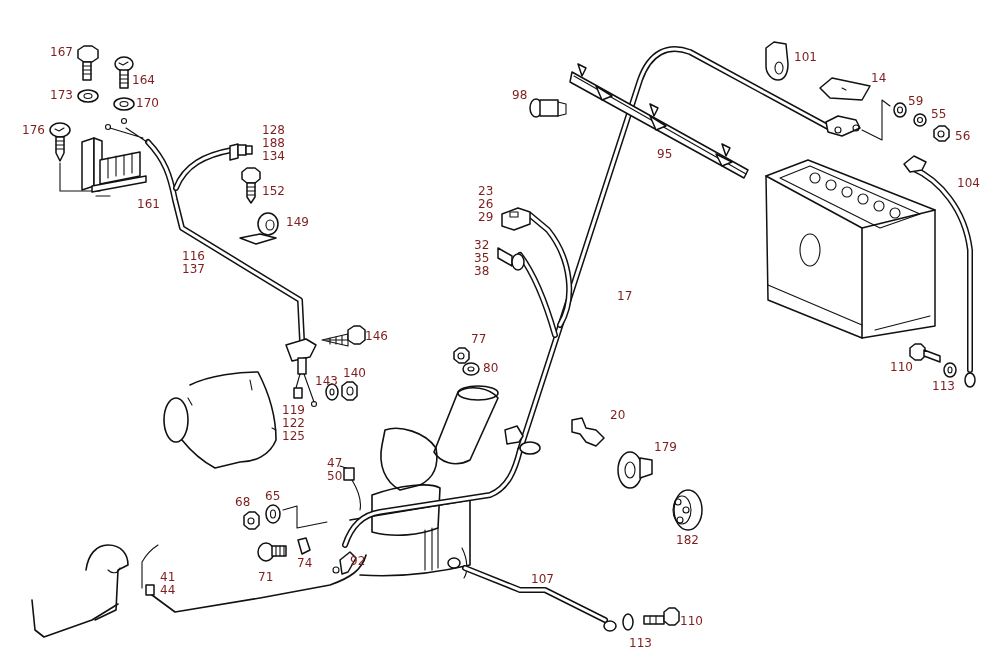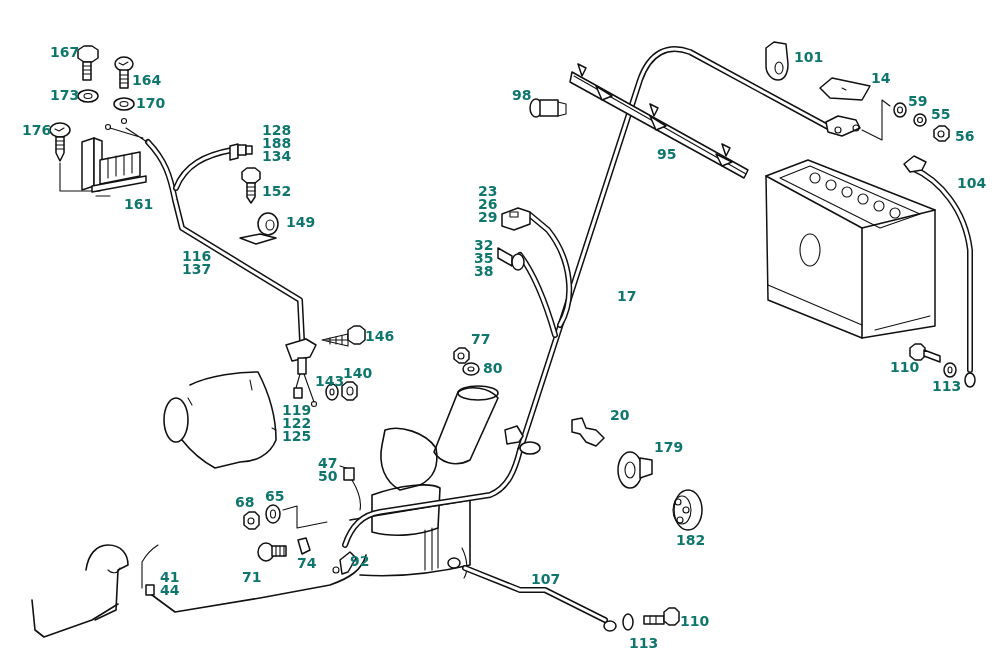--- a/index.html
+++ b/index.html
@@ -3,21 +3,21 @@
 <meta charset="utf-8">
 <style>
   html, body { margin:0; padding:0; background:#ffffff; }
   body { width:1000px; height:665px; position:relative; overflow:hidden; font-family:"DejaVu Sans", sans-serif; }
   #diagram { position:absolute; left:0; top:0; width:1000px; height:665px; }
   .ln { fill:none; stroke:#111; stroke-width:1.6; stroke-linecap:round; stroke-linejoin:round; }
   .thin { fill:none; stroke:#111; stroke-width:1.1; stroke-linecap:round; stroke-linejoin:round; }
   .fillw { fill:#fff; stroke:#111; stroke-width:1.5; stroke-linejoin:round; }
   .cable { fill:none; stroke:#111; stroke-width:6; stroke-linecap:round; stroke-linejoin:round; }
   .cable-in { fill:none; stroke:#fff; stroke-width:3; stroke-linecap:round; stroke-linejoin:round; }
-  .lbl { position:absolute; font-size:14px; font-weight:bold; color:#0f766e; line-height:13px; white-space:pre; }
+  .lbl { position:absolute; font-size:12px; font-weight:normal; color:#7f1d1d; line-height:13px; white-space:pre; }
 </style>
 </head>
 <body>
 
 <svg id="diagram" viewBox="0 0 1000 665" xmlns="http://www.w3.org/2000/svg">
 
   <g>
     <path class="fillw" d="M78 50 l6-4 h8 l6 4 v8 l-6 4 h-8 l-6-4z"></path>
     <rect class="fillw" x="83" y="62" width="8" height="18"></rect>
     <path class="thin" d="M83 66h8M83 70h8M83 74h8"></path>
@@ -280,21 +280,21 @@
     <path class="thin" d="M650 616v8M656 616v8"></path>
     <path class="fillw" d="M664 612 l5-4 h6 l4 4 v9 l-4 4 h-6 l-5-4z"></path>
   </g>
 </svg>
 
 <div class="lbl" style="left:50px;top:46px">167</div>
 <div class="lbl" style="left:132px;top:74px">164</div>
 <div class="lbl" style="left:50px;top:89px">173</div>
 <div class="lbl" style="left:136px;top:97px">170</div>
 <div class="lbl" style="left:22px;top:124px">176</div>
-<div class="lbl" style="left:124px;top:198px">161</div>
+<div class="lbl" style="left:137px;top:198px">161</div>
 <div class="lbl" style="left:262px;top:124px">128
 188
 134</div>
 <div class="lbl" style="left:262px;top:185px">152</div>
 <div class="lbl" style="left:286px;top:216px">149</div>
 <div class="lbl" style="left:182px;top:250px">116
 137</div>
 <div class="lbl" style="left:365px;top:330px">146</div>
 <div class="lbl" style="left:315px;top:375px">143</div>
 <div class="lbl" style="left:343px;top:367px">140</div>
@@ -316,24 +316,24 @@
 35
 38</div>
 <div class="lbl" style="left:617px;top:290px">17</div>
 <div class="lbl" style="left:471px;top:333px">77</div>
 <div class="lbl" style="left:483px;top:362px">80</div>
 <div class="lbl" style="left:890px;top:361px">110</div>
 <div class="lbl" style="left:932px;top:380px">113</div>
 <div class="lbl" style="left:610px;top:409px">20</div>
 <div class="lbl" style="left:654px;top:441px">179</div>
 <div class="lbl" style="left:676px;top:534px">182</div>
-<div class="lbl" style="left:318px;top:457px">47
+<div class="lbl" style="left:327px;top:457px">47
 50</div>
 <div class="lbl" style="left:235px;top:496px">68</div>
 <div class="lbl" style="left:265px;top:490px">65</div>
-<div class="lbl" style="left:242px;top:571px">71</div>
+<div class="lbl" style="left:258px;top:571px">71</div>
 <div class="lbl" style="left:297px;top:557px">74</div>
 <div class="lbl" style="left:350px;top:555px">92</div>
 <div class="lbl" style="left:160px;top:571px">41
 44</div>
 <div class="lbl" style="left:531px;top:573px">107</div>
 <div class="lbl" style="left:680px;top:615px">110</div>
 <div class="lbl" style="left:629px;top:637px">113</div>
 
 </body></html>

